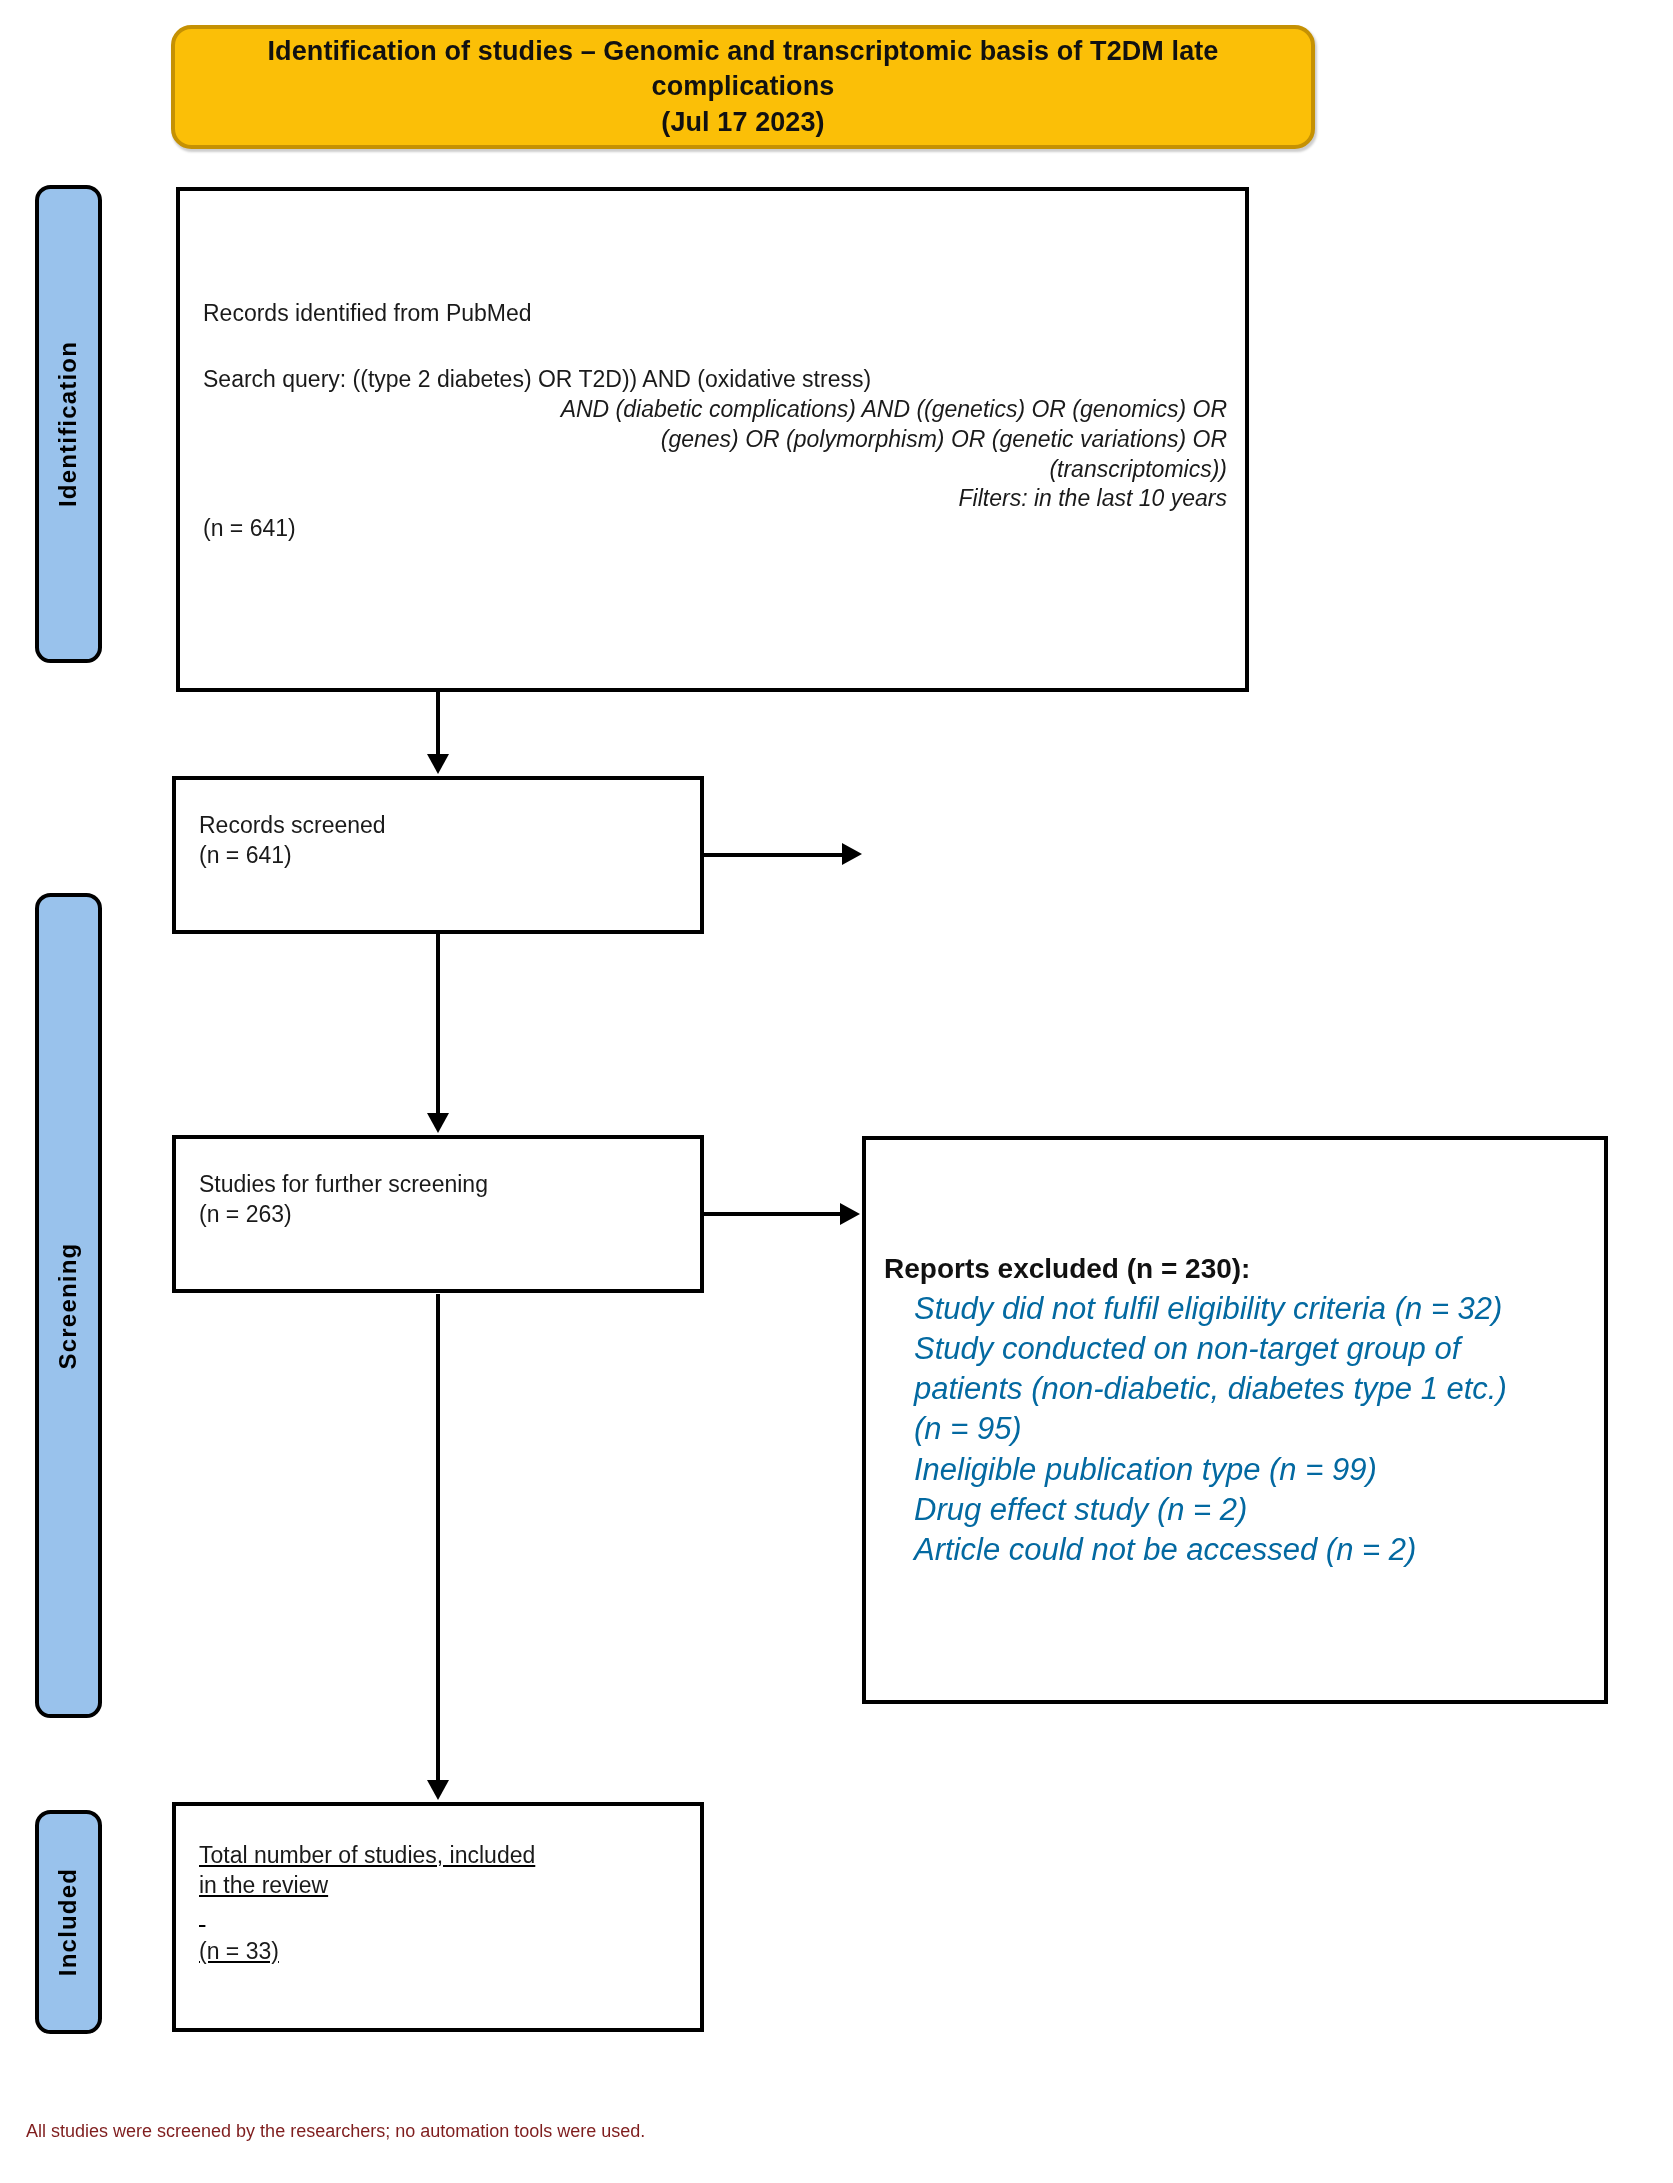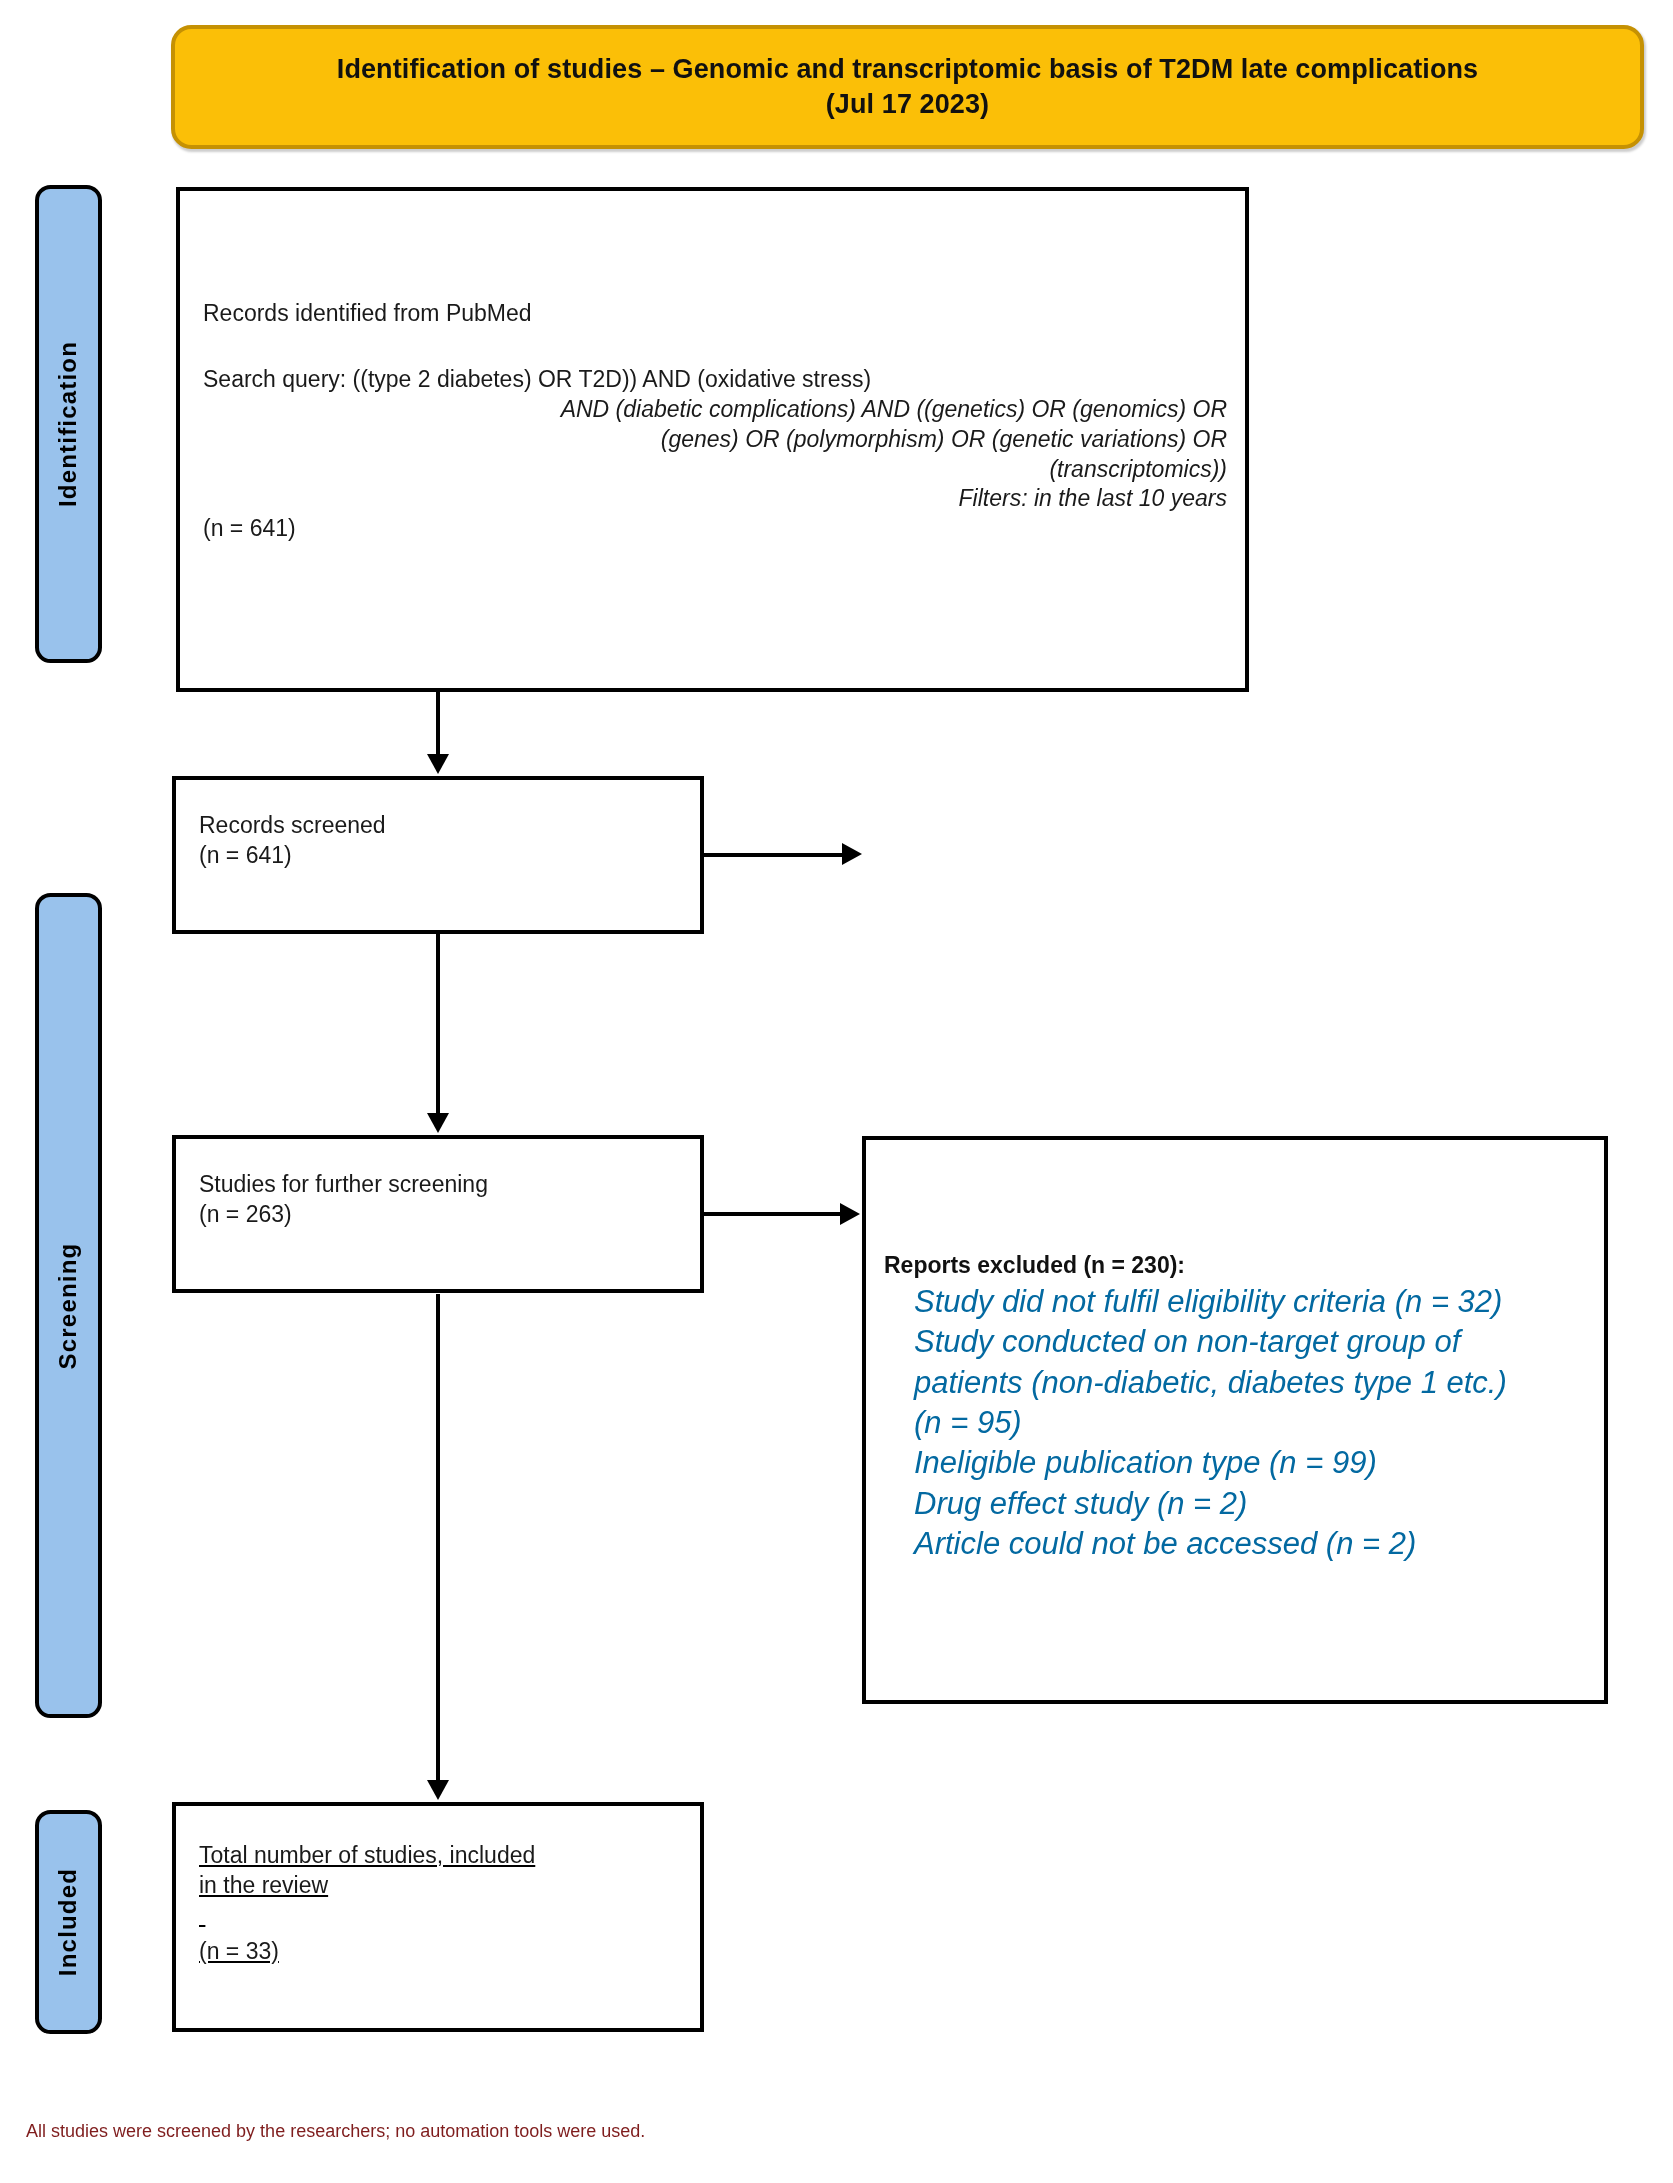--- a/index.html
+++ b/index.html
@@ -20,21 +20,21 @@
     height: 2183px;
     background: #ffffff;
     overflow: hidden;
   }
 
   
   .title-banner {
     position: absolute;
     left: 171px;
     top: 25px;
-    width: 1473px;
+    width: 1144px;
     height: 124px;
     background: #FBBF07;
     border: 4.2px solid #C59103;
     border-radius: 20.3px;
     display: flex;
     align-items: center;
     justify-content: center;
     text-align: center;
     padding: 0 24px;
     box-shadow: 1.8px 2.4px 2.4px rgba(0,0,0,0.20);
@@ -117,21 +117,21 @@
   }
   #box-reports-excluded .box-inner { top: 111px; left: 18px; right: 9.6px; }
 
   #box-included {
     left: 172px; top: 1802px; width: 532px; height: 230px;
   }
   #box-included .box-inner { top: 35px; text-decoration: underline; }
 
   
   .excl-heading {
-    font-size: 23px;
+    font-size: 28px;
     font-weight: bold;
     line-height: 1.30;
     color: #111111;
     margin-bottom: 1.2px;
   }
   .excl-item {
     font-size: 31px;
     line-height: 1.30;
     color: #0369a1;
     padding-left: 30px;

